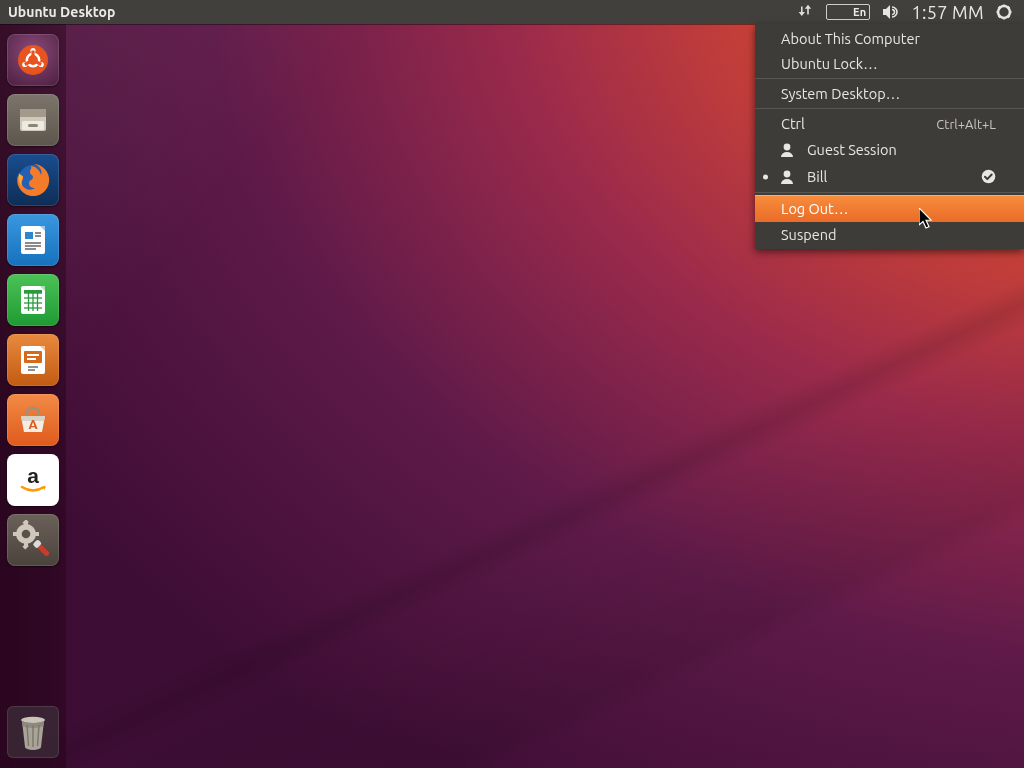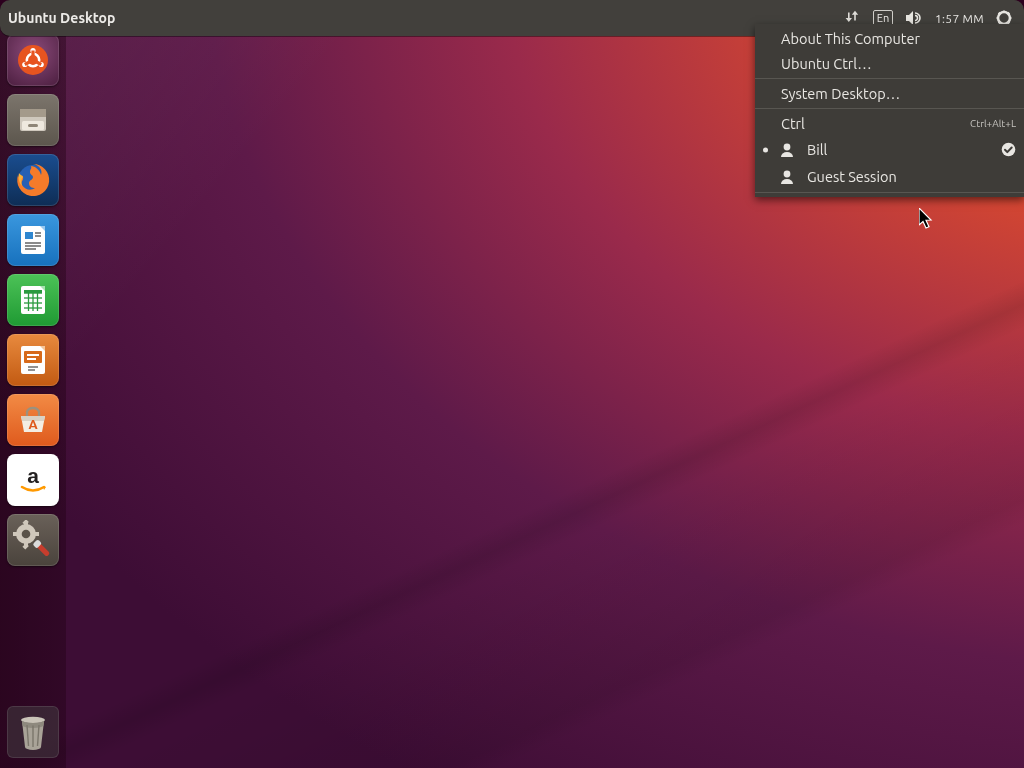--- a/index.html
+++ b/index.html
@@ -12,28 +12,27 @@
     font-size: 14px;
     color: #e7e5e3;
     background: #2c001e;
     user-select: none;
   }
 
   
   .panel {
     position: absolute;
     top: 0; left: 0; right: 0;
-    height: 36px;
+    height: 24px;
     background: #42403c;
     display: flex;
     align-items: center;
     padding: 0 6px 0 8px;
     z-index: 50;
     box-shadow: 0 1px 0 rgba(0,0,0,0.4);
-    border-radius: 10px;
   }
   .panel .title {
     font-weight: bold;
     font-size: 14px;
     color: #eceae7;
   }
   .panel .spacer { flex: 1; }
   .panel .ind {
     display: flex;
     align-items: center;
@@ -45,27 +44,27 @@
   .panel .ind svg { display: block; }
   .panel .lang-box {
     font-size: 11px;
     line-height: 14px;
     width: 18px;
     height: 14px;
     border: 1px solid #d0cec9;
     border-radius: 2px;
     text-align: center;
     color: #eceae7;
-    font-weight: normal;
+    font-weight: bold;
+    padding-left: 24px;
   }
   .panel .clock {
-    font-size: 12px;
+    font-size: 18px;
     padding: 0 6px;
     letter-spacing: 0.3px;
-    text-decoration: underline;
   }
 
   
   .launcher {
     position: absolute;
     top: 24px;
     bottom: 0;
     left: 0;
     width: 66px;
     background: linear-gradient(to right, rgba(30,0,16,0.58), rgba(30,0,16,0.38));
@@ -129,28 +128,28 @@
     color: #e8e6e2;
     z-index: 60;
     box-shadow: 0 3px 8px rgba(0,0,0,0.55);
     font-size: 14.5px;
     padding: 2px 0 2px 0;
   }
   .menu .item {
     display: flex;
     align-items: center;
     height: 25px;
-    padding: 0 8px 0 26px;
+    padding: 0 28px 0 26px;
     position: relative;
     white-space: nowrap;
   }
   .menu .item .shortcut {
     margin-left: auto;
     color: #c7c5c0;
-    font-size: 10px;
+    font-size: 13px;
   }
   .menu .sep {
     height: 1px;
     background: #585651;
     margin: 2px 0;
   }
   .menu .item.user .person-ico {
     position: absolute;
     left: 24px;
     top: 50%;
@@ -372,48 +371,54 @@
   </div>
 </div>
 
 <div class="desktop"></div>
 
 <div class="menu">
   <div class="item">
     <span>About This Computer</span>
   </div>
   <div class="item">
-    <span>Ubuntu Ctrl…</span>
+    <span>Ubuntu Lock…</span>
   </div>
   <div class="sep"></div>
   <div class="item">
     <span>System Desktop…</span>
   </div>
   <div class="sep"></div>
   <div class="item">
     <span>Ctrl</span>
     <span class="shortcut">Ctrl+Alt+L</span>
+  </div>
+  <div class="item user">
+    <svg class="person-ico" width="16" height="16" viewBox="0 0 16 16">
+      <circle cx="8" cy="5" r="3.4" fill="#e8e6e2"></circle>
+      <path d="M2 15 a6 5 0 0 1 12 0 z" fill="#e8e6e2"></path>
+    </svg>
+    <span>Guest Session</span>
   </div>
   <div class="item user">
     <span class="bullet"></span>
     <svg class="person-ico" width="16" height="16" viewBox="0 0 16 16">
       <circle cx="8" cy="5" r="3.4" fill="#e8e6e2"></circle>
       <path d="M2 15 a6 5 0 0 1 12 0 z" fill="#e8e6e2"></path>
     </svg>
     <span>Bill</span>
     <svg class="check" width="15" height="15" viewBox="0 0 15 15">
       <circle cx="7.5" cy="7.5" r="6.8" fill="#e8e6e2"></circle>
       <path d="M4 7.8 l2.3 2.3 l4.4 -4.6" fill="none" stroke="#3e3c38" stroke-width="2" stroke-linecap="round" stroke-linejoin="round"></path>
     </svg>
   </div>
-  <div class="item user">
-    <svg class="person-ico" width="16" height="16" viewBox="0 0 16 16">
-      <circle cx="8" cy="5" r="3.4" fill="#e8e6e2"></circle>
-      <path d="M2 15 a6 5 0 0 1 12 0 z" fill="#e8e6e2"></path>
-    </svg>
-    <span>Guest Session</span>
-  </div>
   <div class="sep"></div>
+  <div class="item highlight">
+    <span>Log Out…</span>
+  </div>
+  <div class="item">
+    <span>Suspend</span>
+  </div>
 </div>
 
 <svg class="cursor" width="17" height="24" viewBox="0 0 17 24">
   <path d="M0 0 L0 17 L4 13.5 L7 20 L10 18.8 L7 12.2 L12 12 Z" fill="#000" stroke="#fff" stroke-width="1.2"></path>
 </svg>
 
 </body></html>

